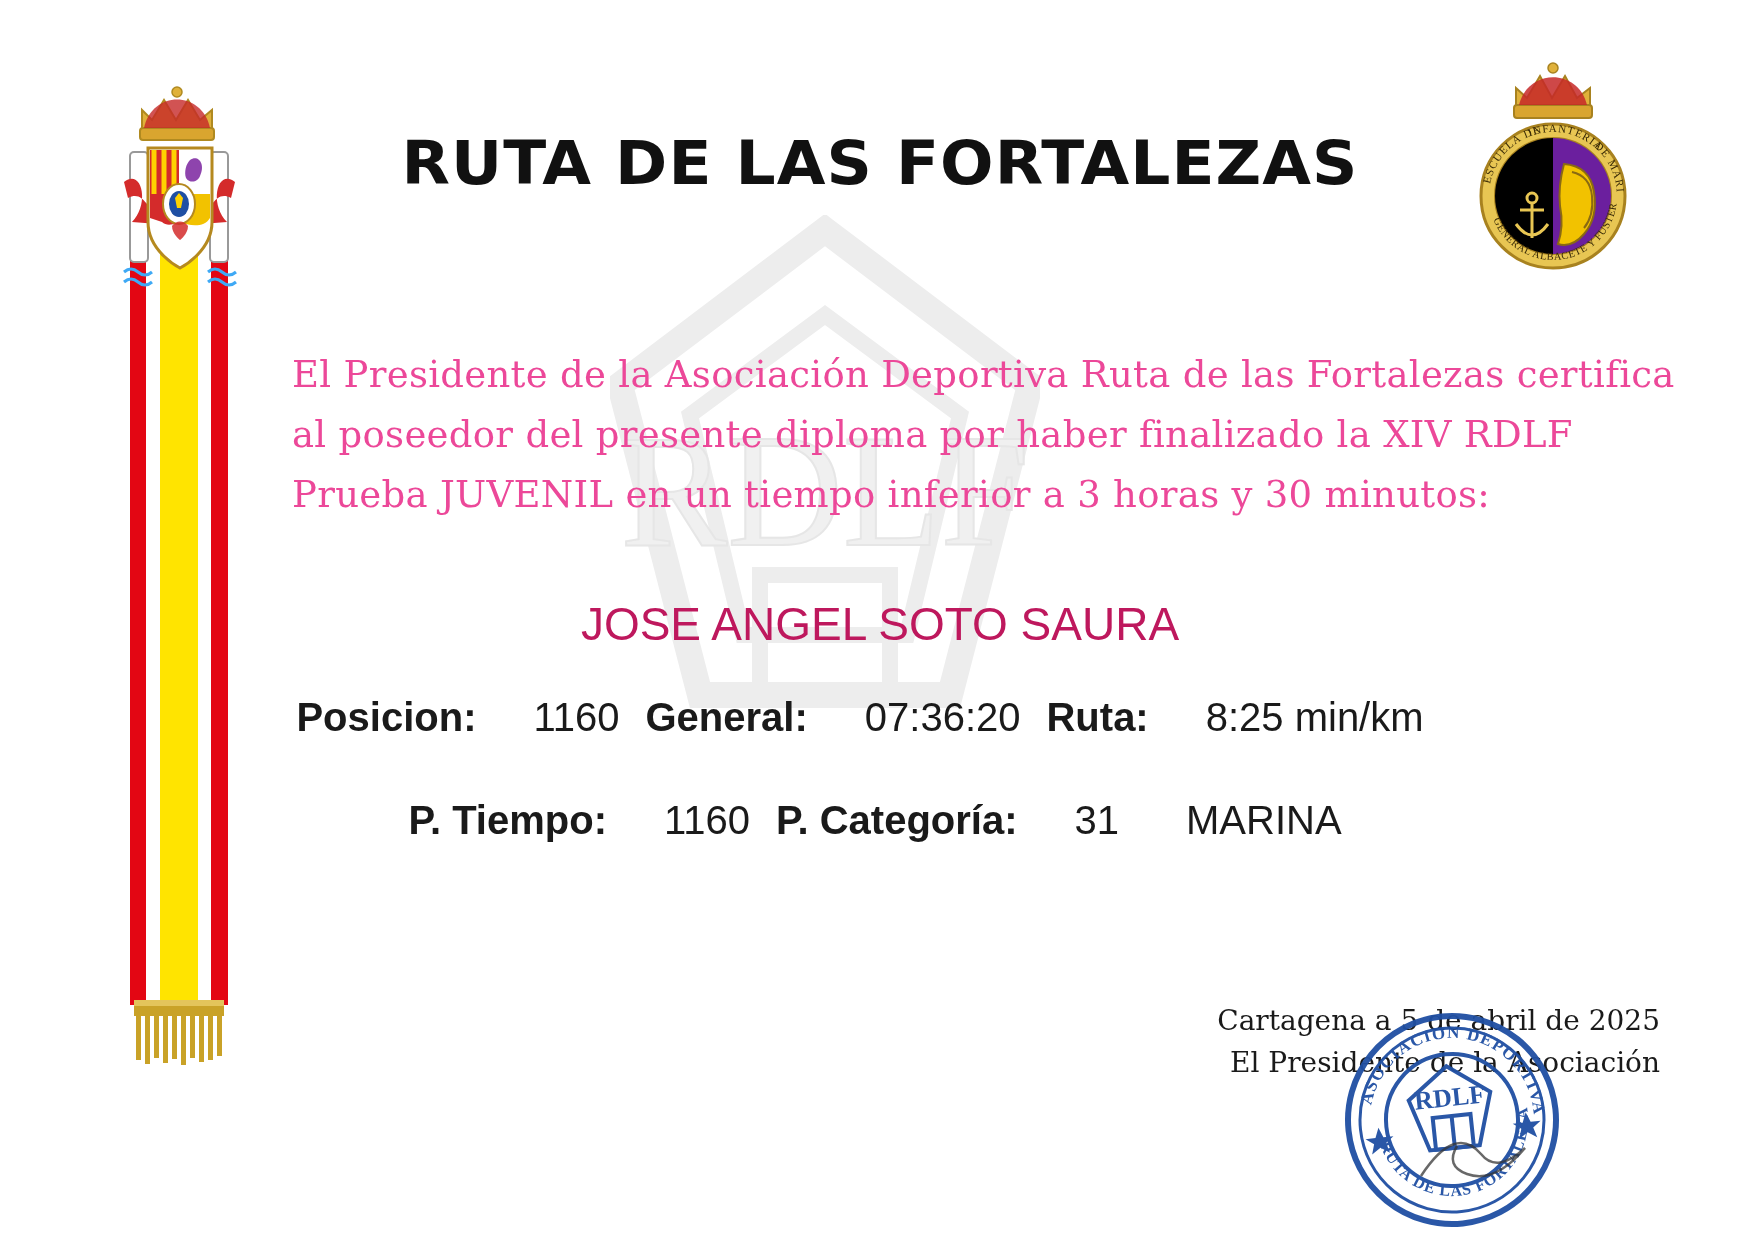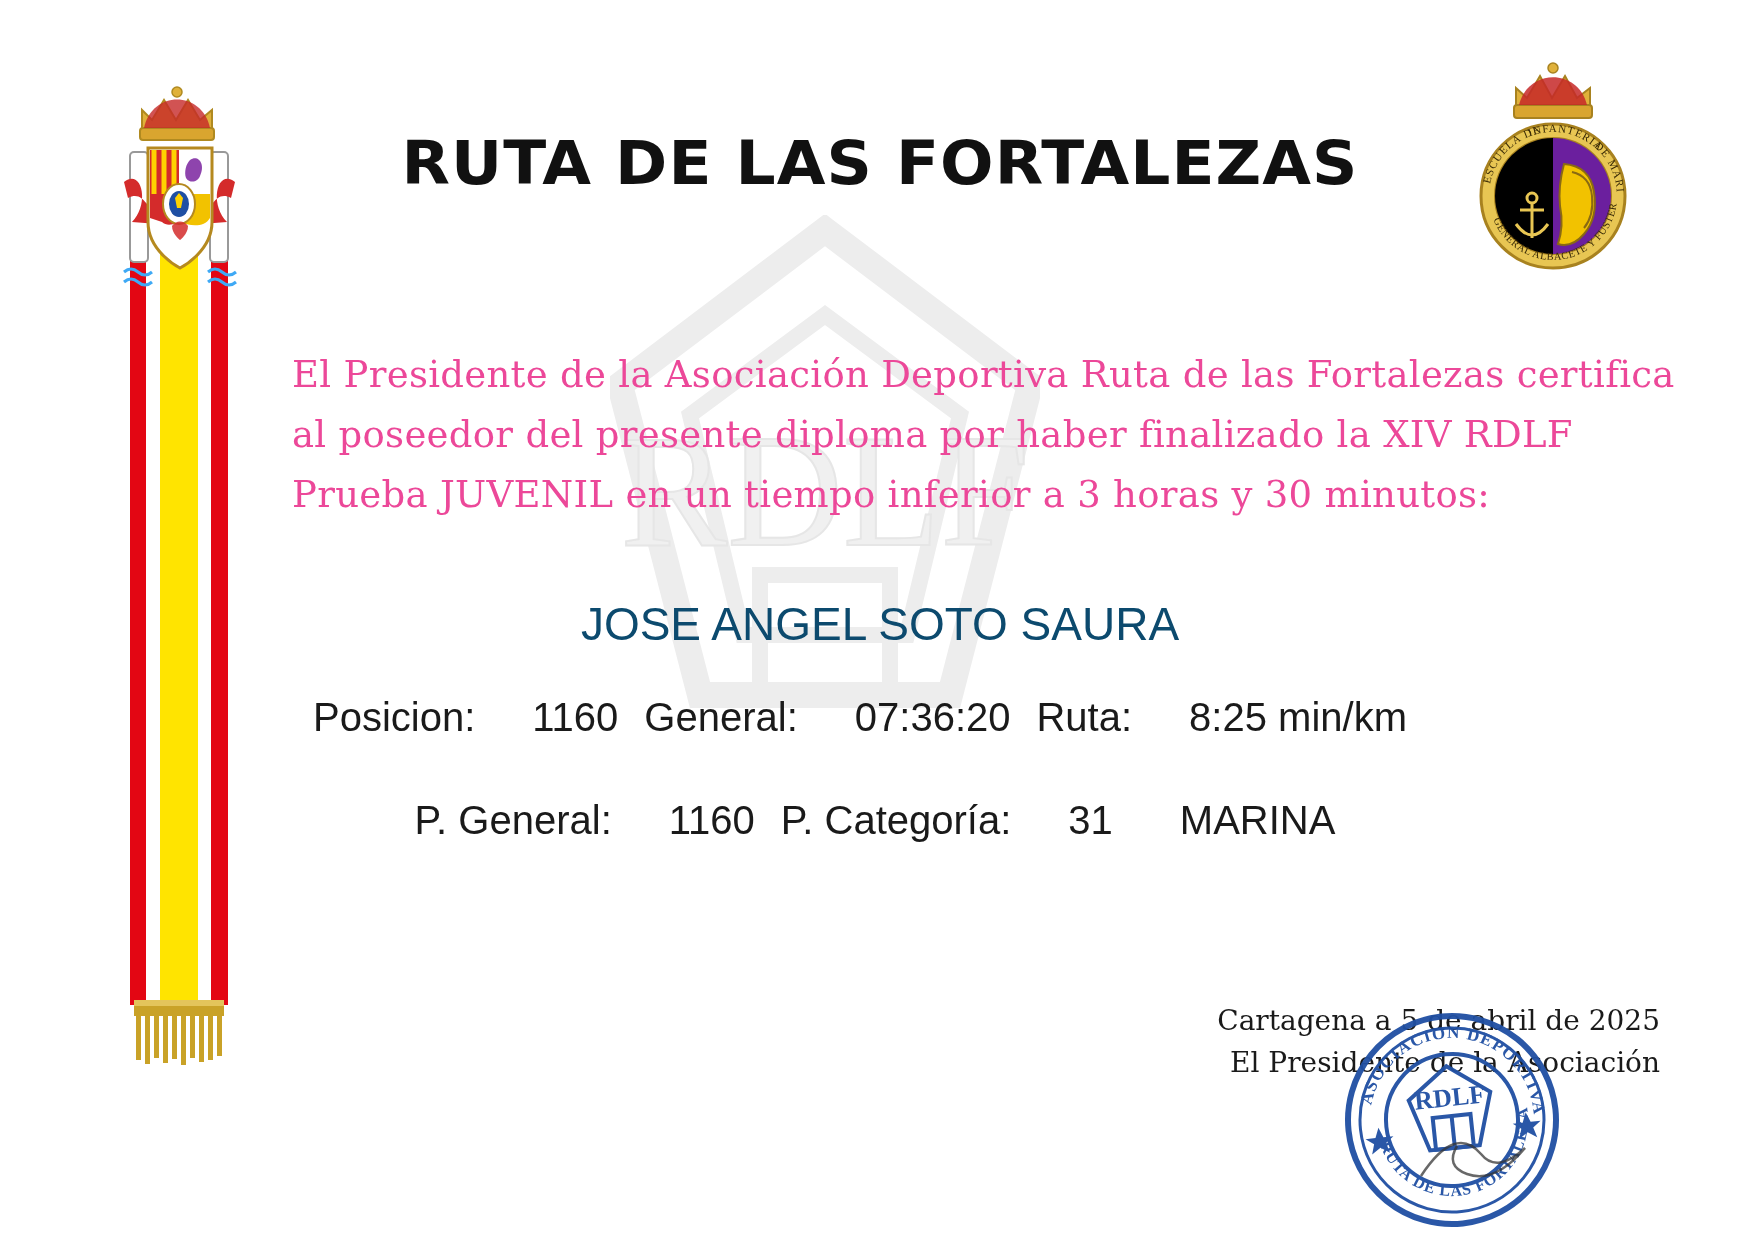--- a/index.html
+++ b/index.html
@@ -111,21 +111,21 @@
   }
 
   
   .participant-name {
     position: absolute;
     left: 300px;
     top: 597px;
     width: 1160px;
     text-align: center;
     font-size: 46px;
-    color: #0c4a6e;
+    color: #be185d;
     z-index: 4;
   }
 
   
   .results-row-1 {
     position: absolute;
     left: 220px;
     top: 695px;
     width: 1280px;
     text-align: center;
@@ -138,21 +138,21 @@
     position: absolute;
     left: 250px;
     top: 798px;
     width: 1250px;
     text-align: center;
     font-size: 40px;
     color: #1a1a1a;
     z-index: 4;
     white-space: nowrap;
   }
-  .lbl { font-weight: normal; text-align: right; }
+  .lbl { font-weight: bold; text-align: right; }
   .val { font-weight: normal; margin-left: 41px; }
   .gap-sm { display: inline-block; width: 16px; }
   .gap-md { display: inline-block; width: 26px; }
 
   
   .sign-block {
     position: absolute;
     right: 95px;
     top: 1000px;
     width: 620px;
@@ -314,21 +314,21 @@
 
   <div class="body-text">El Presidente de la Asociación Deportiva Ruta de las Fortalezas certifica al poseedor del presente diploma por haber finalizado la XIV RDLF Prueba JUVENIL en un tiempo inferior a 3 horas y 30 minutos:</div>
 
   <div class="participant-name">JOSE ANGEL SOTO SAURA</div>
 
   <div class="results-row-1">
     <span class="lbl">Posicion:</span><span class="gap-sm"></span><span class="val">1160</span><span class="gap-md"></span><span class="lbl">General:</span><span class="gap-sm"></span><span class="val">07:36:20</span><span class="gap-md"></span><span class="lbl">Ruta:</span><span class="gap-sm"></span><span class="val">8:25 min/km</span>
   </div>
 
   <div class="results-row-2">
-    <span class="lbl">P. General:</span><span class="gap-sm"></span><span class="val">1160</span><span class="gap-md"></span><span class="lbl">P. Categoría:</span><span class="gap-sm"></span><span class="val">31</span><span class="gap-md"></span><span class="val">MARINA</span>
+    <span class="lbl">P. Tiempo:</span><span class="gap-sm"></span><span class="val">1160</span><span class="gap-md"></span><span class="lbl">P. Categoría:</span><span class="gap-sm"></span><span class="val">31</span><span class="gap-md"></span><span class="val">MARINA</span>
   </div>
 
   <div class="sign-block">
     <div>Cartagena a 5 de abril de 2025</div>
     <div>El Presidente de la Asociación</div>
   </div>
 
   <div class="stamp">
     <svg viewBox="0 0 255 245" width="255" height="245" aria-hidden="true">
       <g transform="rotate(-6 127 120)">

